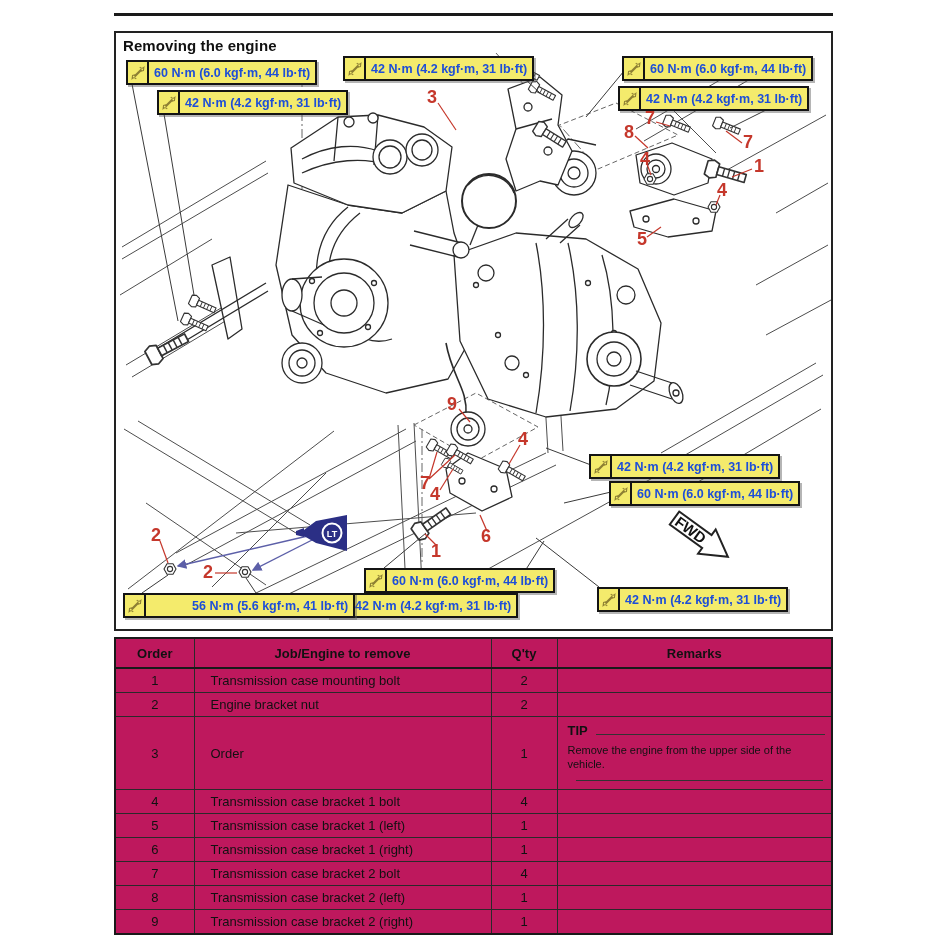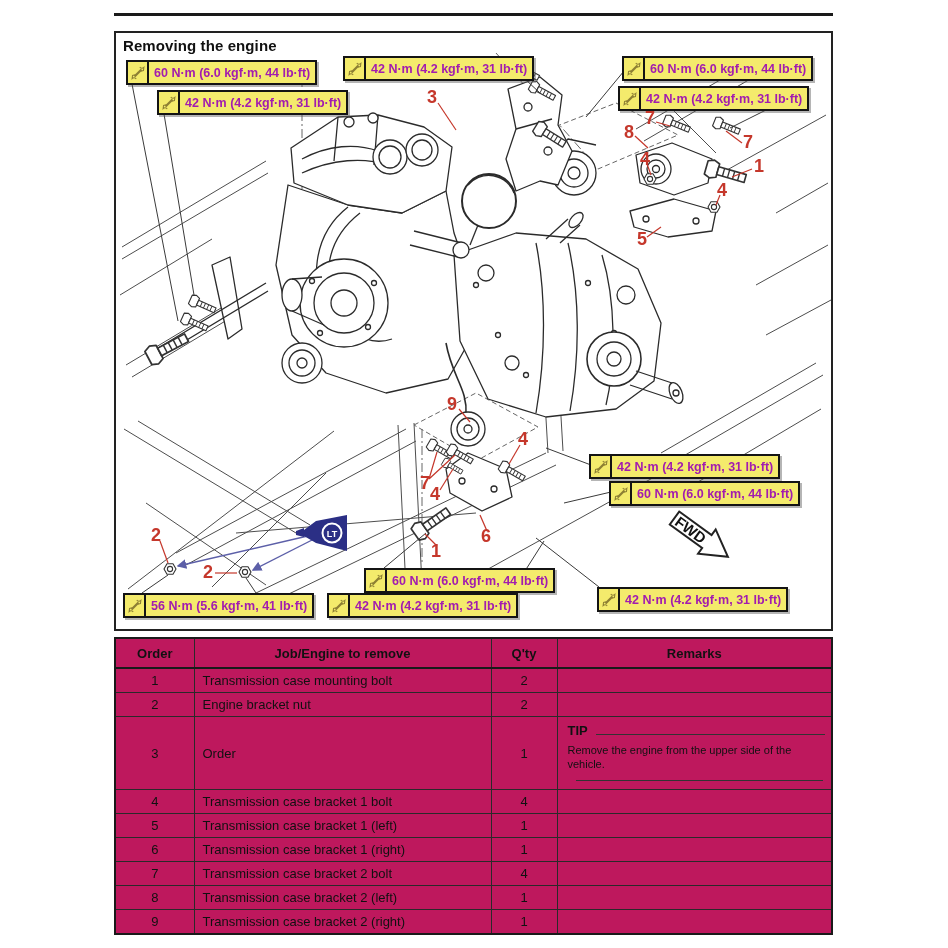--- a/index.html
+++ b/index.html
@@ -7,33 +7,33 @@
         font-family:"Liberation Sans","DejaVu Sans",sans-serif;color:#111;}
   .top-rule{position:absolute;left:114px;top:13px;width:719px;height:3px;background:#1a1a1a;}
   .figure-box{position:absolute;left:114px;top:31px;width:715px;height:596px;border:2px solid #222;background:#fff;}
   .figure-title{position:absolute;left:7px;top:4px;font-size:15px;font-weight:bold;letter-spacing:.1px;}
   .diagram-svg{position:absolute;left:0;top:0;width:715px;height:596px;z-index:1;}
   
   .tl{position:absolute;z-index:2;display:inline-flex;align-items:stretch;height:21px;
       background:#F4EB6C;border:2px solid #141414;box-shadow:2px 2px 0 rgba(90,90,90,.45);}
   .tl-ic{width:19px;display:flex;align-items:center;justify-content:center;border-right:2px solid #141414;}
   .tl-ic svg{width:14px;height:14px;}
-  .tl-tx{display:flex;align-items:center;padding:0 5px;font-size:12.5px;font-weight:bold;white-space:nowrap;color:#a21caf;}
+  .tl-tx{display:flex;align-items:center;padding:0 5px;font-size:12.5px;font-weight:bold;white-space:nowrap;color:#1d4ed8;}
   
   .co{position:absolute;z-index:3;transform:translate(-50%,-50%);color:#C5372B;
       font-size:18px;font-weight:bold;line-height:1;}
   
   .parts-table{position:absolute;left:114px;top:637px;width:719px;border-collapse:collapse;
       table-layout:fixed;font-size:13px;background:#be185d;}
   .parts-table th,.parts-table td{border:1.5px solid #2a2a2a;vertical-align:middle;}
   .parts-table{border:2px solid #1a1a1a;}
   .parts-table th{height:26px;font-size:13px;font-weight:bold;text-align:center;border-bottom:2px solid #1a1a1a;}
   .parts-table td{height:21px;}
   .cell-c{text-align:center;}
-  .cell-l{text-align:left;padding:1px 8px;}
+  .cell-l{text-align:left;padding:1px 16px;}
   .row-tall td{height:68px;}
   .remarks-tip{vertical-align:top !important;padding:2px 6px 2px 10px;}
   .tip-row{display:flex;align-items:flex-end;font-weight:bold;padding-top:4px;}
   .tip-rule{flex:1;border-bottom:1.5px solid #333;transform:translateY(-3px);margin-left:8px;}
   .tip-text{padding:5px 14px 0 0;line-height:1.3;font-size:11px;}
   .tip-bottom{border-bottom:1.5px solid #333;margin:8px 2px 0 8px;}
 </style>
 </head>
 <body>
 
@@ -322,21 +322,21 @@
     <div class="tl" style="left:211px;top:560px;">
       <span class="tl-ic">
           <svg viewBox="0 0 20 20">
             <path d="M5 15 L15 5" stroke="#8D7F33" stroke-width="3.4" fill="none"></path>
             <path d="M12.5 1.6 C14.5 3.6 16.5 3.6 18.4 1.9 L17.8 6.6 L14 7.4" fill="none" stroke="#8D7F33" stroke-width="1.5"></path>
             <path d="M7.5 18.4 C5.5 16.4 3.5 16.4 1.6 18.1 L2.2 13.4 L6 12.6" fill="none" stroke="#8D7F33" stroke-width="1.5"></path>
           </svg>
         </span>
       <span class="tl-tx">42 N·m (4.2 kgf·m, 31 lb·ft)</span>
     </div>
-    <div class="tl" style="left:7px;top:560px;">
+    <div class="tl" style="left:7px;top:560px;gap:41px;">
       <span class="tl-ic">
           <svg viewBox="0 0 20 20">
             <path d="M5 15 L15 5" stroke="#8D7F33" stroke-width="3.4" fill="none"></path>
             <path d="M12.5 1.6 C14.5 3.6 16.5 3.6 18.4 1.9 L17.8 6.6 L14 7.4" fill="none" stroke="#8D7F33" stroke-width="1.5"></path>
             <path d="M7.5 18.4 C5.5 16.4 3.5 16.4 1.6 18.1 L2.2 13.4 L6 12.6" fill="none" stroke="#8D7F33" stroke-width="1.5"></path>
           </svg>
         </span>
       <span class="tl-tx">56 N·m (5.6 kgf·m, 41 lb·ft)</span>
     </div>
     <div class="tl" style="left:481px;top:554px;">

